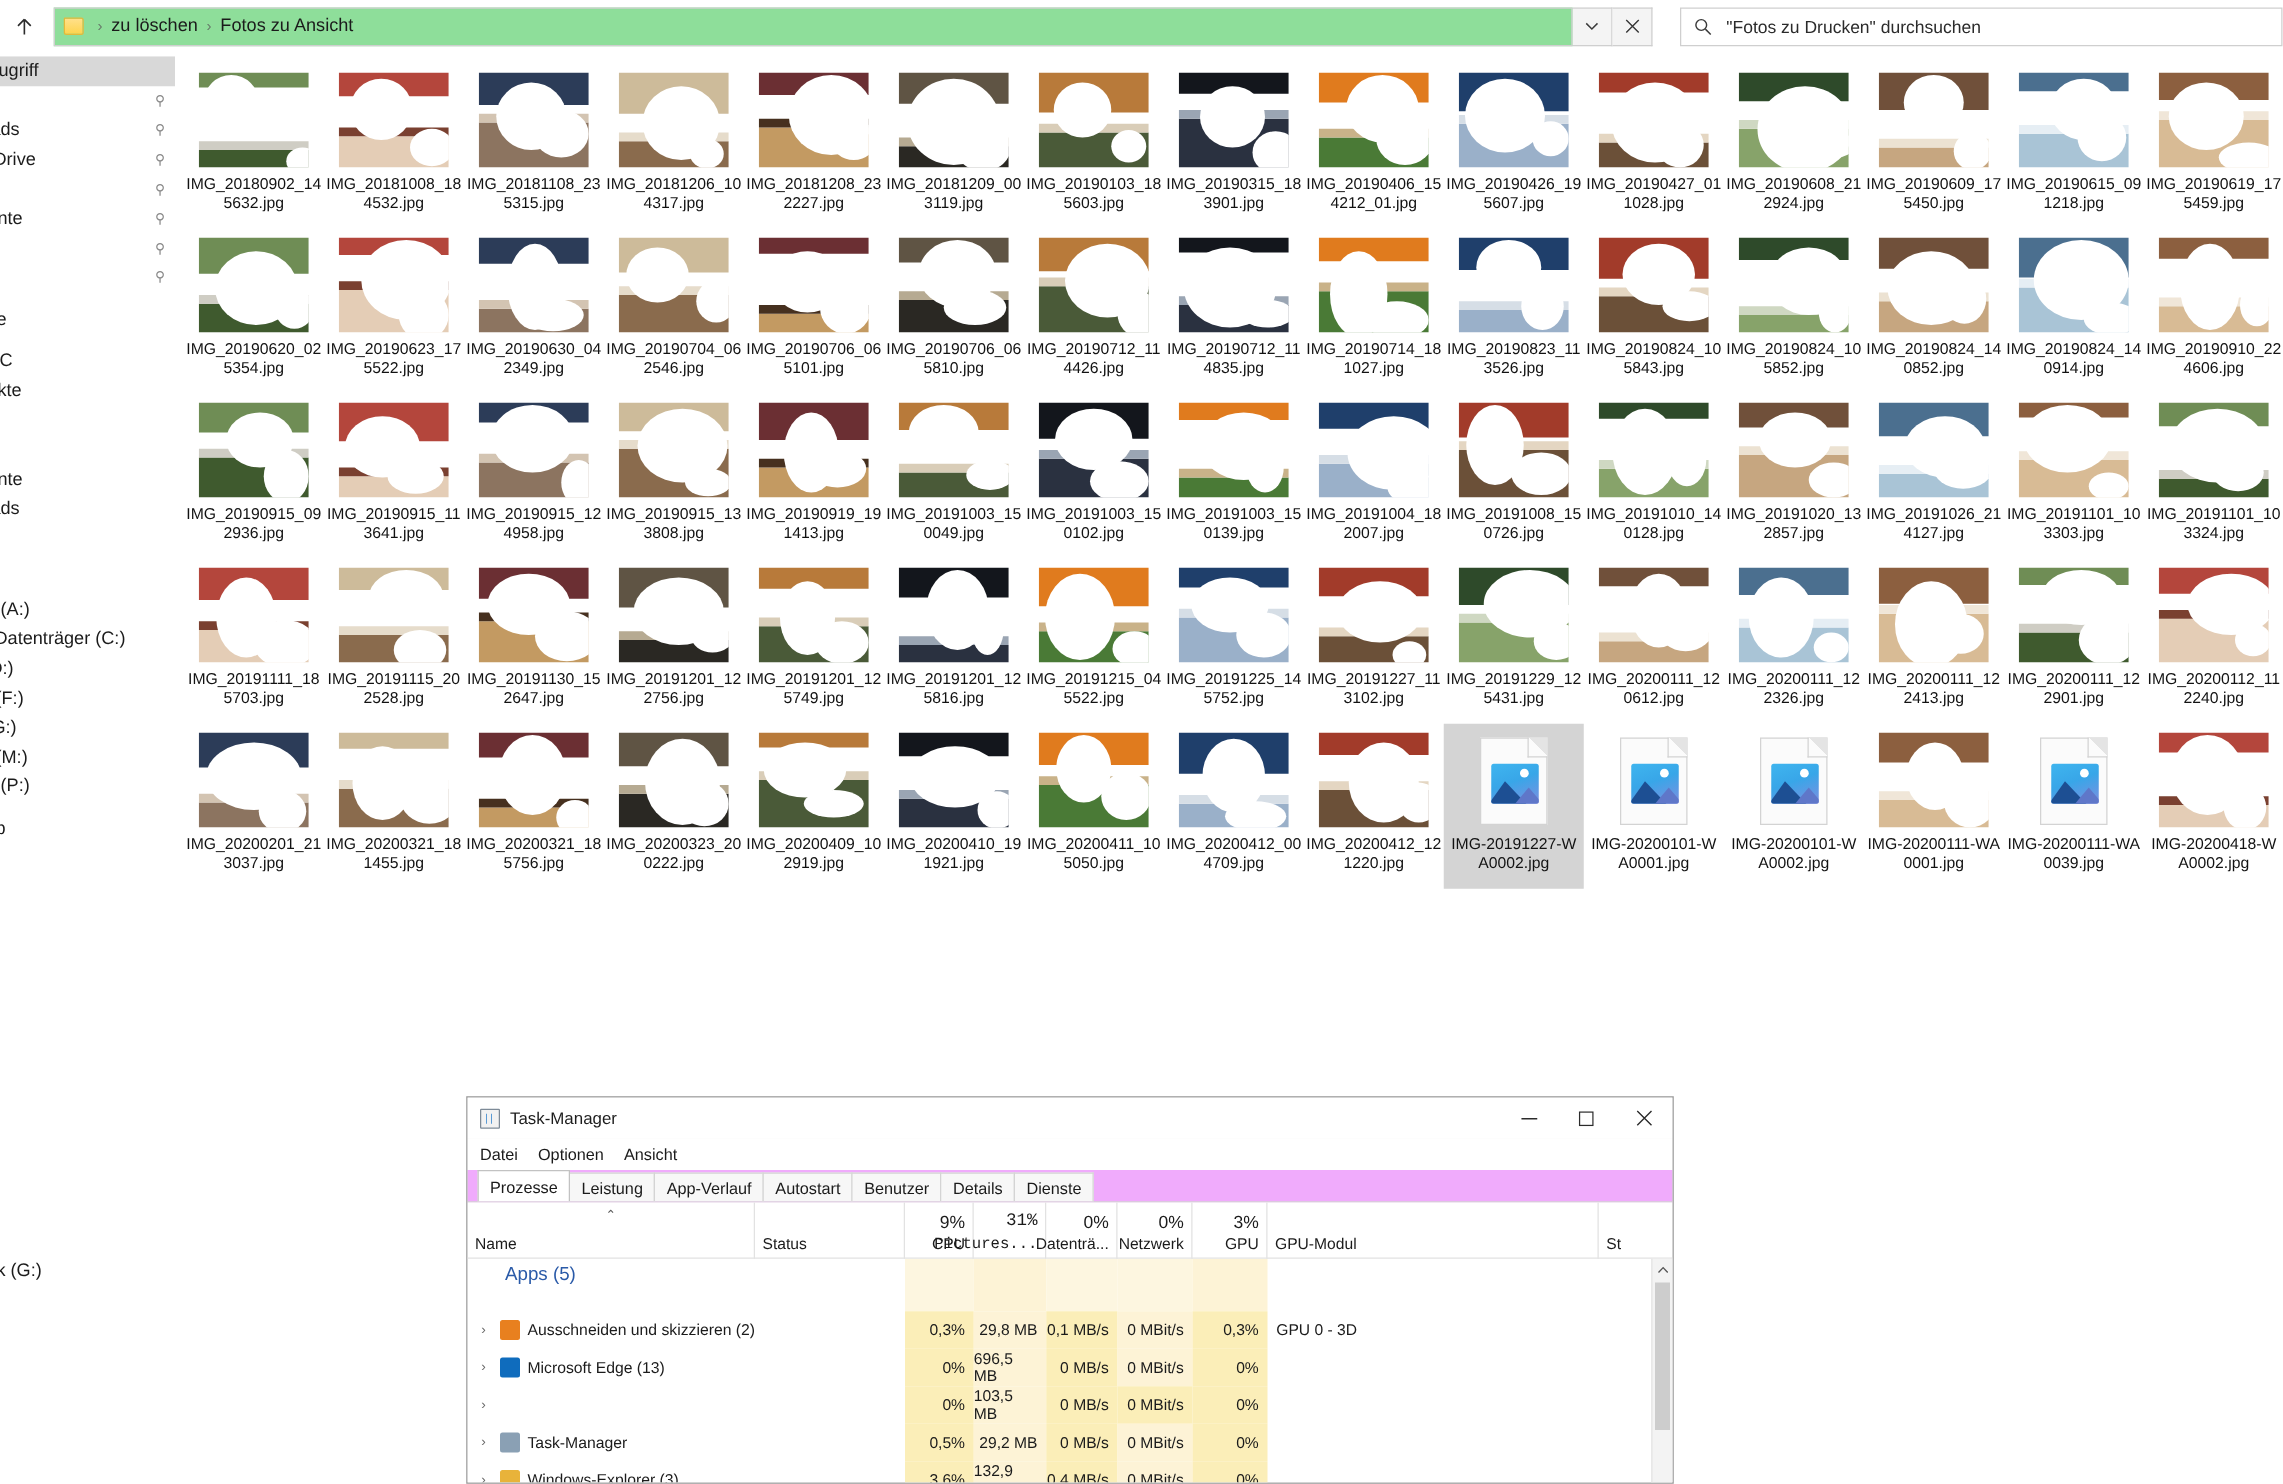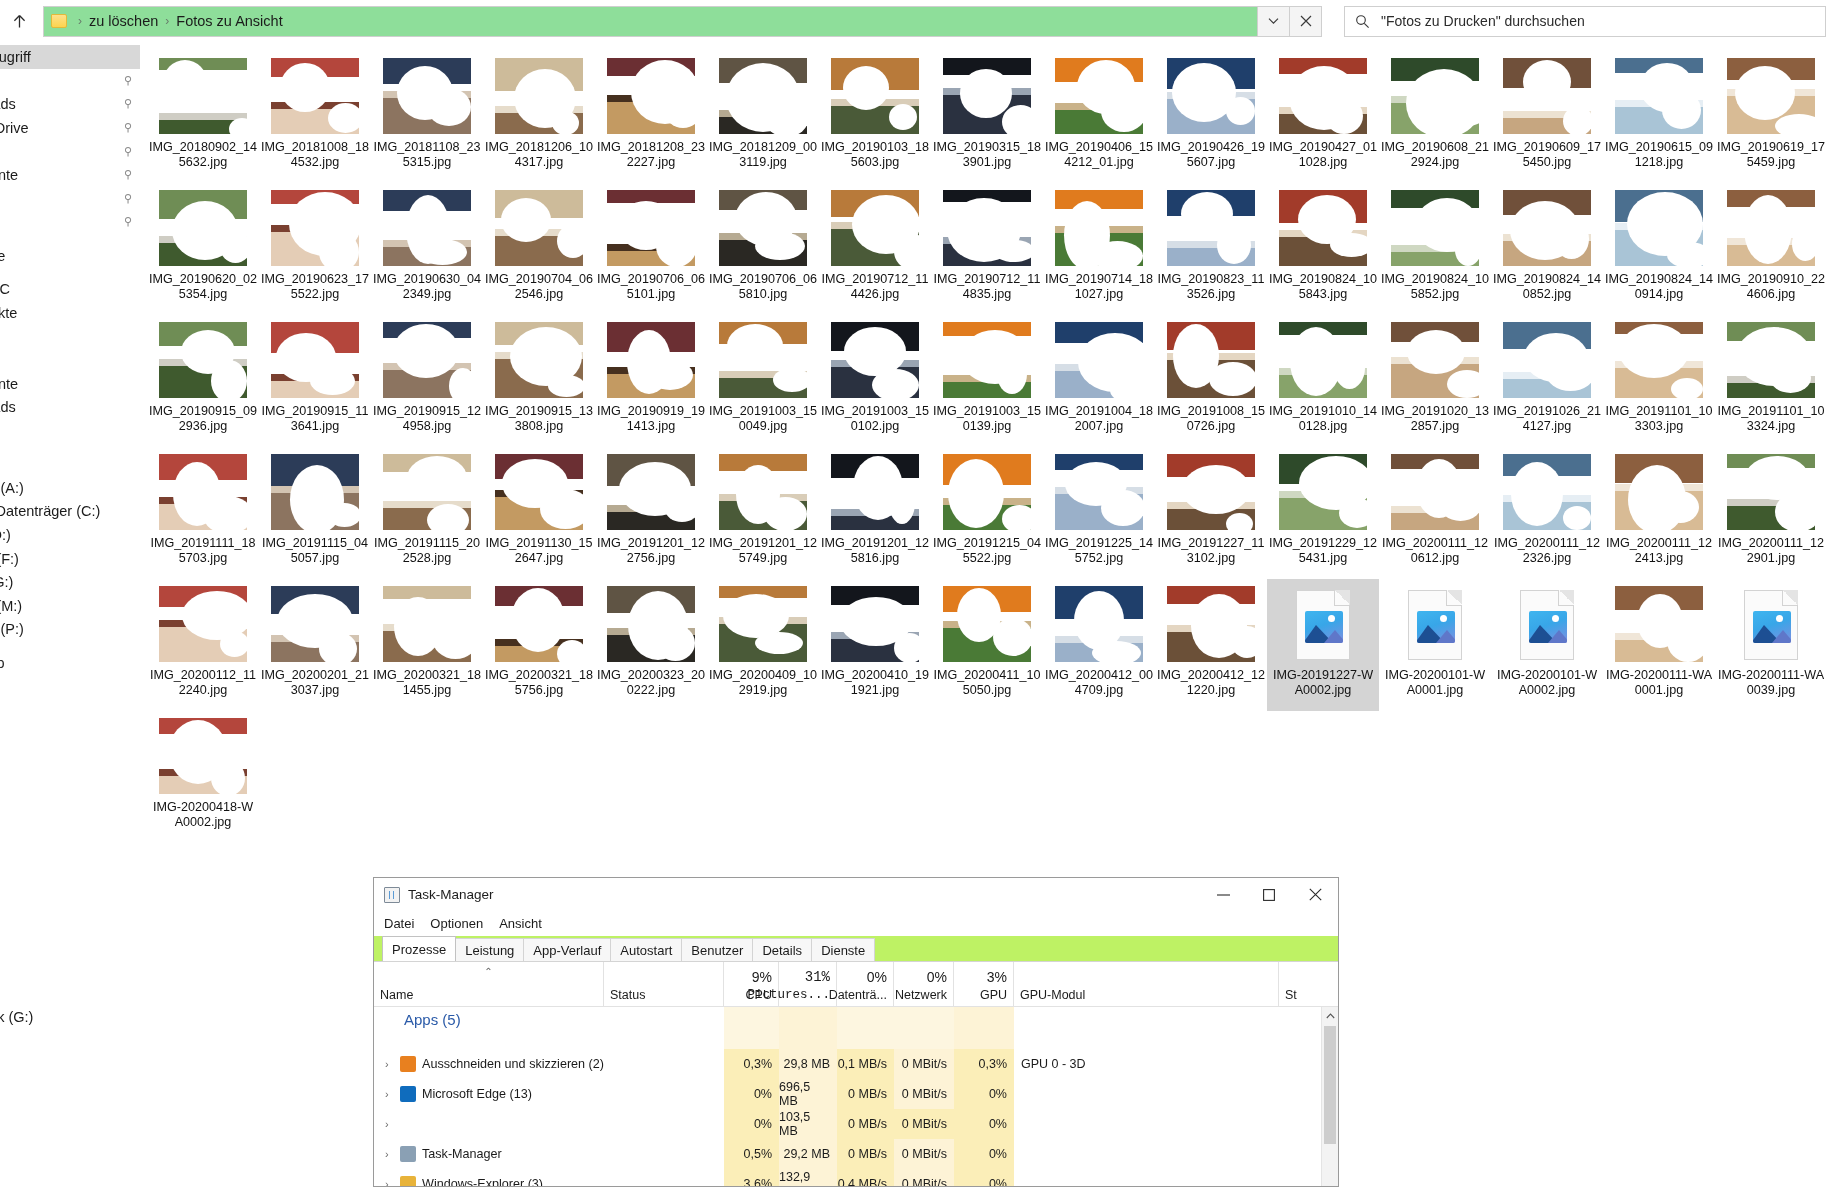--- a/index.html
+++ b/index.html
@@ -238,21 +238,21 @@
 
   #tm-menu {
     height: 25px; background: #ffffff;
     display: flex; align-items: center;
     padding-left: 10px;
     font-size: 13px; color: #1b1b1b;
   }
   #tm-menu span { margin-right: 16px; }
 
   #tm-tabs {
-    height: 26px; background: #bef264;
+    height: 26px; background: #f0abfc;
     display: flex; align-items: flex-end;
     padding-left: 8px;
     border-bottom: 1px solid #d4d4d4;
   }
   .tm-tab {
     height: 23px; padding: 0 9px;
     display: flex; align-items: center;
     font-size: 13px; color: #1b1b1b;
     border: 1px solid #d4d4d4;
     border-bottom: none;
@@ -1026,32 +1026,20 @@
           <div class="thumb">
             <div class="ph-img">
               <div class="band" style="top:0;height:26px;background:#b4463c;"></div>
               <div class="band" style="bottom:0;height:26px;background:#e4cdb6;"></div>
               <div class="band" style="bottom:26px;height:7px;background:#7a4030;"></div>
               <div class="hole" style="left:14px;top:8px;width:48px;height:64px;"></div>
               <div class="hole" style="right:-6px;bottom:-4px;width:50px;height:38px;"></div>
             </div>
           </div>
           <div class="fname">IMG_20191111_185703.jpg</div>
-        </div>
-        <div class="file">
-          <div class="thumb">
-            <div class="ph-img">
-              <div class="band" style="top:0;height:33px;background:#2c3c58;"></div>
-              <div class="band" style="bottom:0;height:37px;background:#8c7460;"></div>
-              <div class="band" style="bottom:37px;height:7px;background:#d3c4b2;"></div>
-              <div class="hole" style="left:19px;top:11px;width:54px;height:69px;"></div>
-              <div class="hole" style="right:-2px;bottom:3px;width:33px;height:24px;"></div>
-            </div>
-          </div>
-          <div class="fname">IMG_20191115_045057.jpg</div>
         </div>
         <div class="file">
           <div class="thumb">
             <div class="ph-img">
               <div class="band" style="top:0;height:18px;background:#cdbb9a;"></div>
               <div class="band" style="bottom:0;height:22px;background:#8a6b4d;"></div>
               <div class="band" style="bottom:22px;height:7px;background:#e6dccb;"></div>
               <div class="hole" style="left:24px;top:2px;width:60px;height:44px;"></div>
               <div class="hole" style="right:2px;bottom:-6px;width:42px;height:32px;"></div>
             </div>

